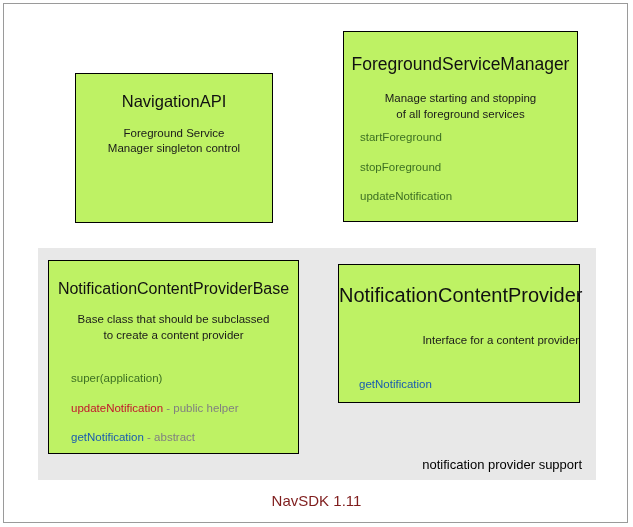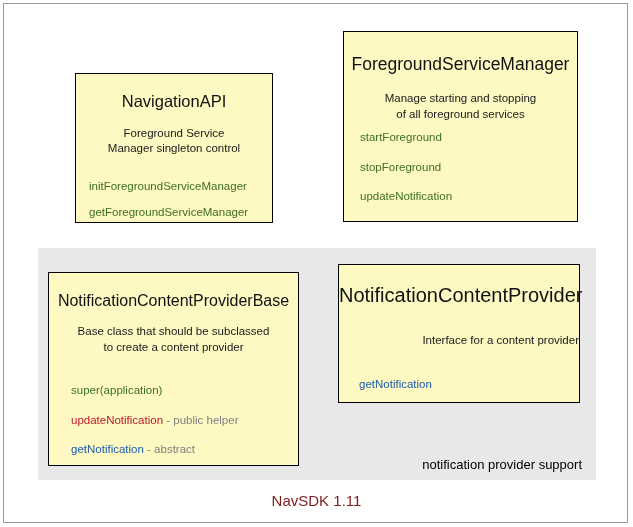--- a/index.html
+++ b/index.html
@@ -39,21 +39,21 @@
     position: absolute;
     right: 14px;
     bottom: 8px;
     font-size: 13px;
     color: #000000;
     white-space: nowrap;
   }
   
   .class-box {
     position: absolute;
-    background: #fef9c3;
+    background: #bef264;
     border: 1px solid #000000;
     box-sizing: border-box;
   }
   .box-title {
     text-align: center;
     font-size: 16.5px;
     color: #111111;
     line-height: 1.2;
     white-space: nowrap;
   }
@@ -88,21 +88,21 @@
 
   #box-foreground-service-manager {
     left: 343px; top: 31px; width: 235px; height: 191px;
   }
   #box-foreground-service-manager .box-title { margin-top: 22px; font-size: 17.5px; }
   #box-foreground-service-manager .box-desc  { margin-top: 16px; }
   #box-foreground-service-manager .method-list { margin-top: 8px; padding-left: 16px; }
   #box-foreground-service-manager .method { margin-bottom: 14px; }
 
   #box-notification-content-provider-base {
-    left: 48px; top: 272px; width: 251px; height: 194px;
+    left: 48px; top: 260px; width: 251px; height: 194px;
   }
   #box-notification-content-provider-base .box-title { margin-top: 18px; font-size: 16px; }
   #box-notification-content-provider-base .box-desc  { margin-top: 14px; }
   #box-notification-content-provider-base .method-list { margin-top: 28px; padding-left: 22px; }
   #box-notification-content-provider-base .method { margin-bottom: 14px; }
 
   #box-notification-content-provider {
     left: 338px; top: 264px; width: 242px; height: 139px;
   }
   #box-notification-content-provider .box-title { margin-top: 18px; font-size: 20px; }
@@ -129,28 +129,20 @@
 
   <div class="group-panel">
     <span class="group-label">notification provider support</span>
   </div>
 
   <div class="class-box" id="box-navigation-api">
     <div class="box-title">NavigationAPI</div>
     <div class="box-desc">
       <div>Foreground Service</div>
       <div>Manager singleton control</div>
-    </div>
-    <div class="method-list">
-      <div class="method">
-        <span class="m-green">initForegroundServiceManager</span><span class="m-note"></span>
-      </div>
-      <div class="method">
-        <span class="m-green">getForegroundServiceManager</span><span class="m-note"></span>
-      </div>
     </div>
   </div>
 
   <div class="class-box" id="box-foreground-service-manager">
     <div class="box-title">ForegroundServiceManager</div>
     <div class="box-desc">
       <div>Manage starting and stopping</div>
       <div>of all foreground services</div>
     </div>
     <div class="method-list">

